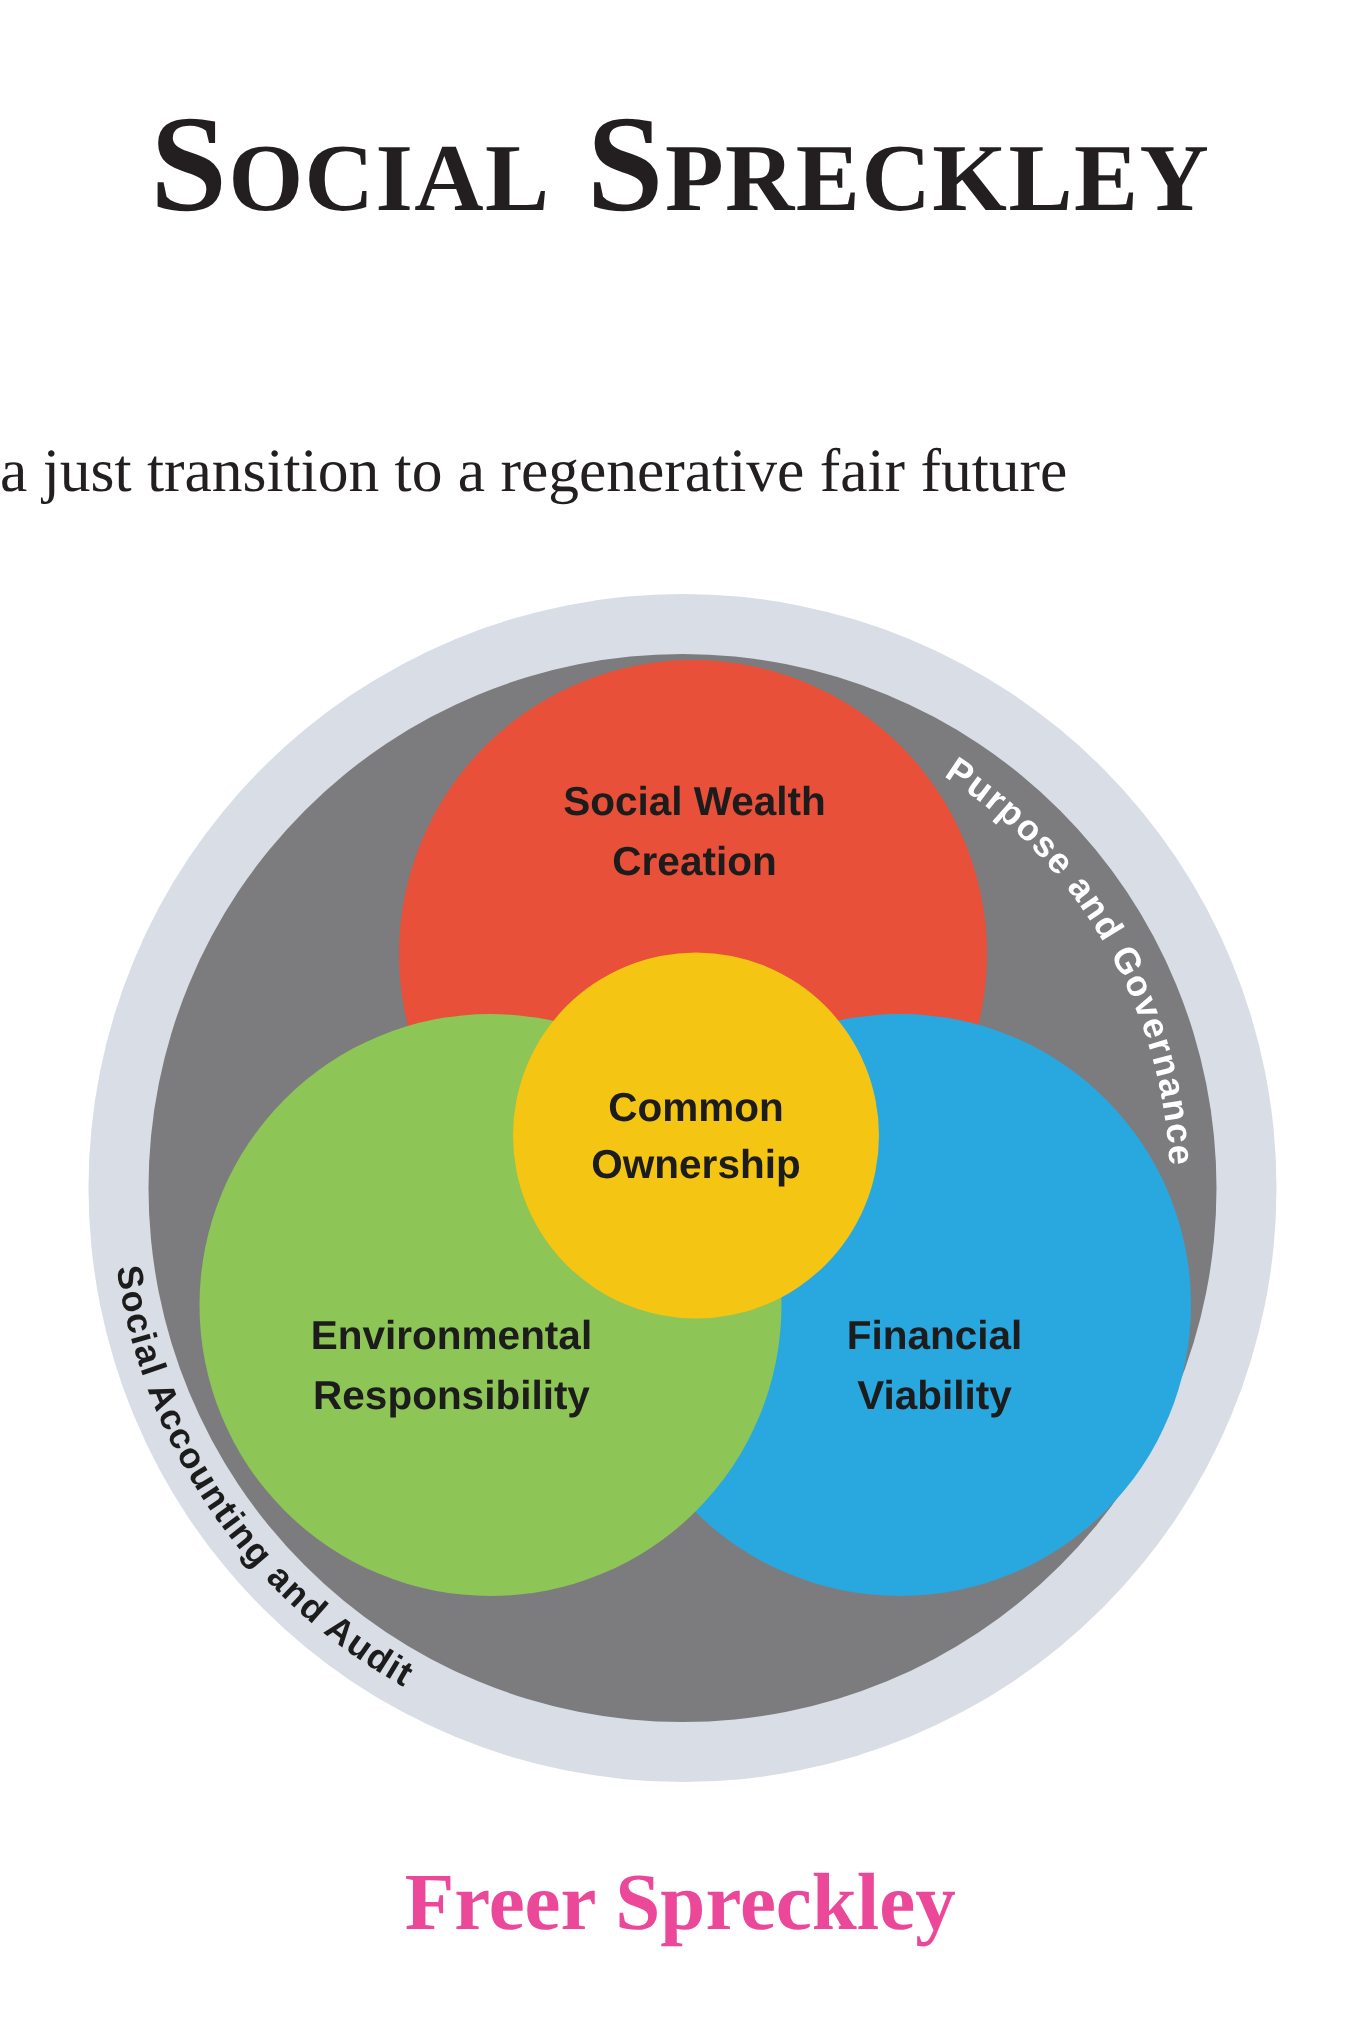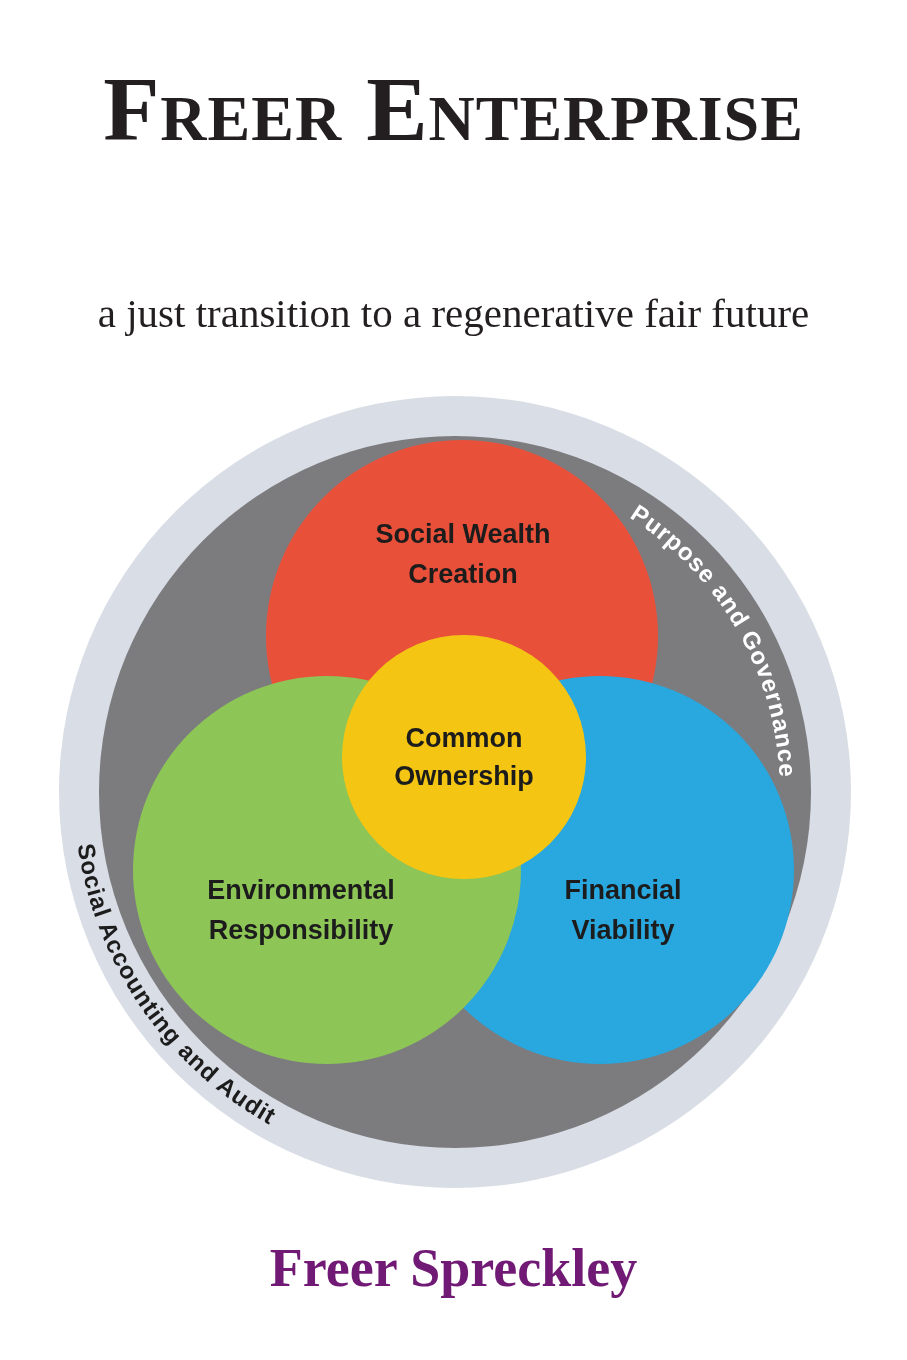--- a/index.html
+++ b/index.html
@@ -22,35 +22,35 @@
     font-size: 92px;
     line-height: 95px;
     letter-spacing: 1px;
     color: #231F20;
     white-space: nowrap;
   }
 
   .subtitle {
     position: absolute;
     top: 289px; left: 0; width: 907px;
-    text-align: center;
+    text-align: left;
     font-family: "Liberation Serif", serif;
     font-size: 41px;
     color: #231F20;
     white-space: nowrap;
   }
 
   .author {
     position: absolute;
     top: 1237px; left: 0; width: 907px;
     text-align: center;
     font-family: "Liberation Serif", serif;
     font-weight: bold;
     font-size: 54px;
-    color: #701a75;
+    color: #ec4899;
     white-space: nowrap;
   }
 
   .venn {
     position: absolute;
     top: 390px; left: 0;
     width: 907px; height: 810px;
   }
 
   .circle-label {
@@ -64,21 +64,21 @@
     font-size: 24px;
     letter-spacing: 1px;
   }
 </style>
 </head>
 <body>
 
 <div class="cover">
 
   <div class="title">
-    <div>Freer Enterprise</div>
+    <div>Social Spreckley</div>
   </div>
 
   <div class="subtitle">a just transition to a regenerative fair future</div>
 
   <svg class="venn" viewBox="0 0 907 810" xmlns="http://www.w3.org/2000/svg">
     <defs>
       <path id="arcPurpose" d="M 627.2 126.4 A 325 325 0 0 1 779.8 390.7" fill="none"></path>
       <path id="arcAudit" d="M 77.7 455 A 381 381 0 0 0 288 744.5" fill="none"></path>
     </defs>
 

